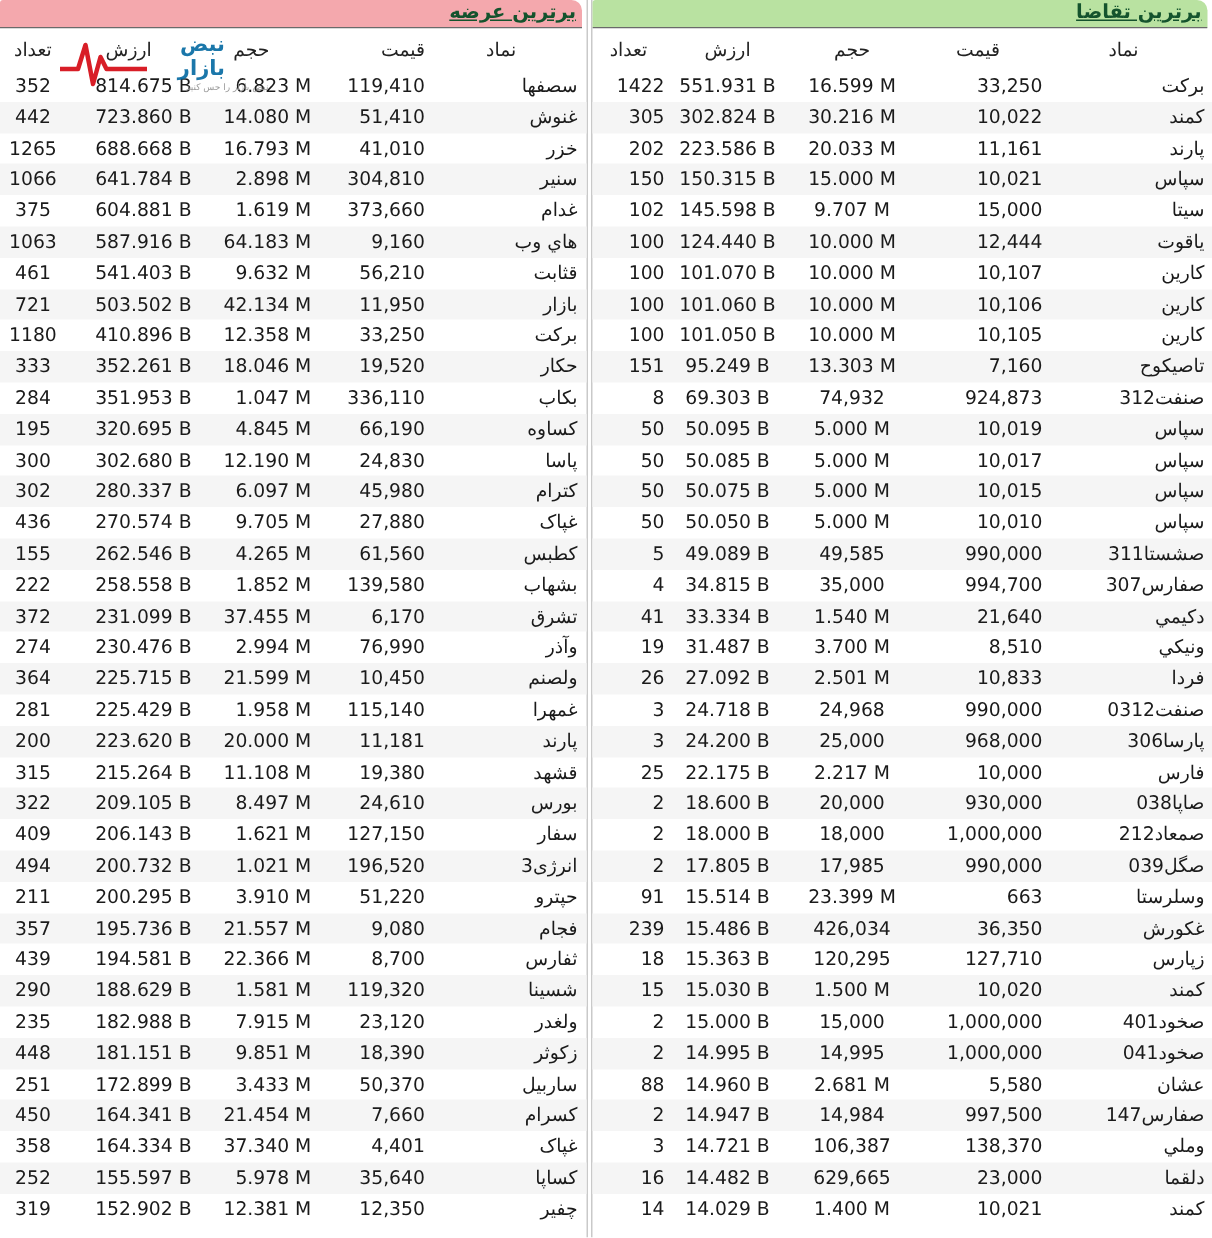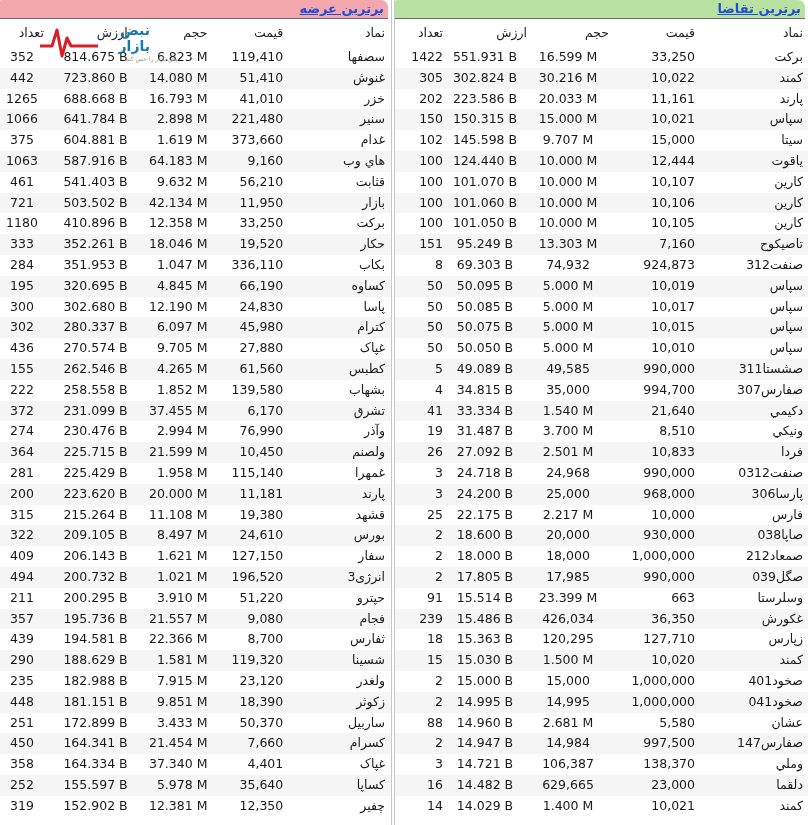--- a/index.html
+++ b/index.html
@@ -42,21 +42,21 @@
       border-bottom: 1px solid #6a6a6a;
       border-top-right-radius: 7px;
       border-top-left-radius: 2px;
       direction: rtl;
       box-sizing: border-box;
       padding-right: 4px;
       font-family: "DejaVu Sans", sans-serif;
       font-weight: bold;
       font-size: 13px;
       line-height: 18px;
-      color: #1d4ed8;
+      color: #14532d;
       text-decoration: underline;
       white-space: nowrap;
     }
     .panel.left .panel-header {
       background: #f4a8ad;
       width: 388px;
     }
     .panel.right .panel-header {
       background: #b9e2a1;
       width: 410px;
@@ -94,21 +94,21 @@
     .panel.left .c-val   { width: 84px; text-align: right; }
     .panel.left .c-cnt   { width: 44px; text-align: center; padding-right: 0; }
     .panel.left .row .c-price { text-align: right; padding-right: 0; }
 
     .panel.right .c-sym   { width: 114px; }
     .panel.right .c-price { width: 86px; text-align: right; }
     .panel.right .c-vol   { width: 82px; text-align: center; }
     .panel.right .c-val   { width: 84px; text-align: center; }
     .panel.right .c-cnt   { width: 48px; text-align: right; }
 
-    .row.head .cell { text-align: right; direction: rtl; }
+    .row.head .cell { text-align: center; direction: rtl; }
     .row.head .c-sym { padding-right: 6px; }
 
     
     .watermark {
       position: absolute;
       left: 40px;
       top: 22px;
       width: 110px;
       height: 46px;
       pointer-events: none;
@@ -174,21 +174,21 @@
           </div>
           <div class="row">
             <div class="cell c-sym">خزر</div>
             <div class="cell c-price">41,010</div>
             <div class="cell c-vol">16.793 M</div>
             <div class="cell c-val">688.668 B</div>
             <div class="cell c-cnt">1265</div>
           </div>
           <div class="row alt">
             <div class="cell c-sym">سنیر</div>
-            <div class="cell c-price">221,480</div>
+            <div class="cell c-price">304,810</div>
             <div class="cell c-vol">2.898 M</div>
             <div class="cell c-val">641.784 B</div>
             <div class="cell c-cnt">1066</div>
           </div>
           <div class="row">
             <div class="cell c-sym">غدام</div>
             <div class="cell c-price">373,660</div>
             <div class="cell c-vol">1.619 M</div>
             <div class="cell c-val">604.881 B</div>
             <div class="cell c-cnt">375</div>

